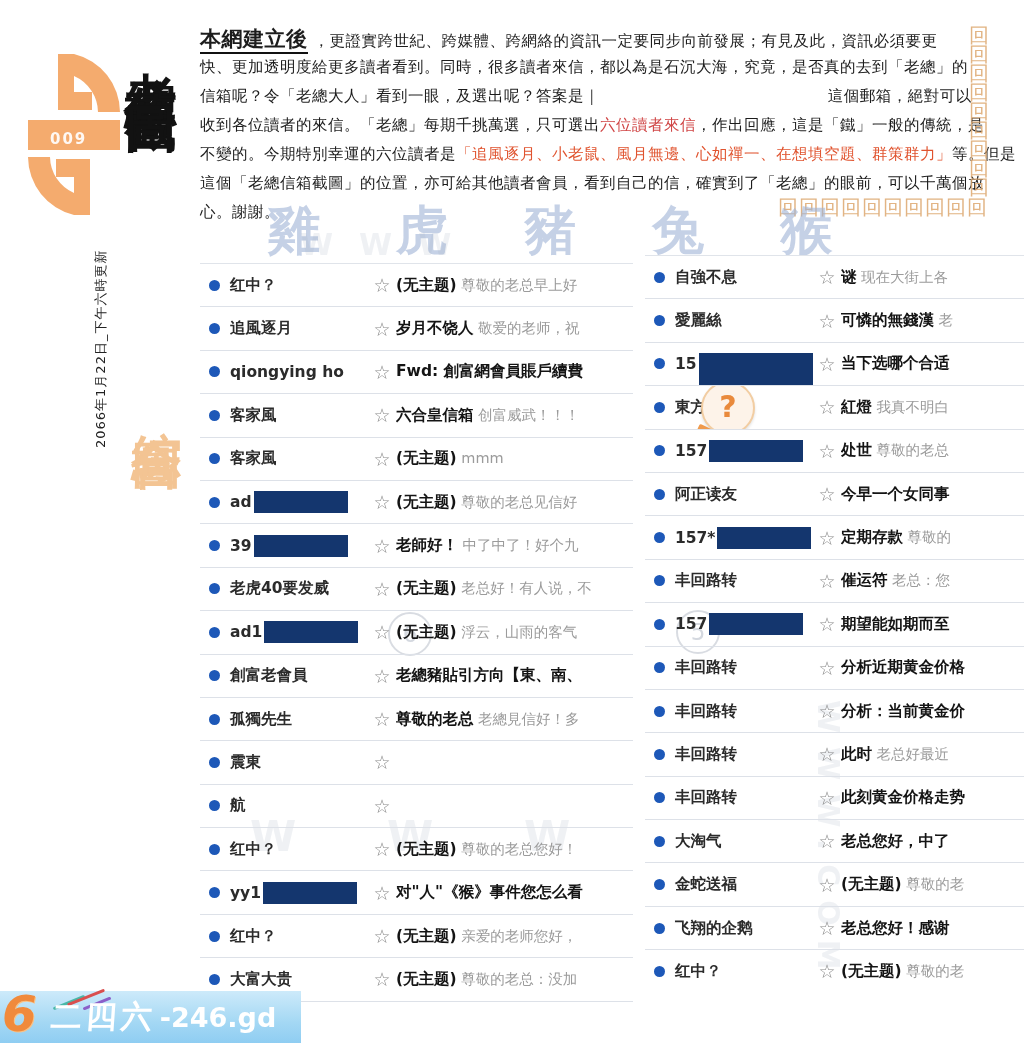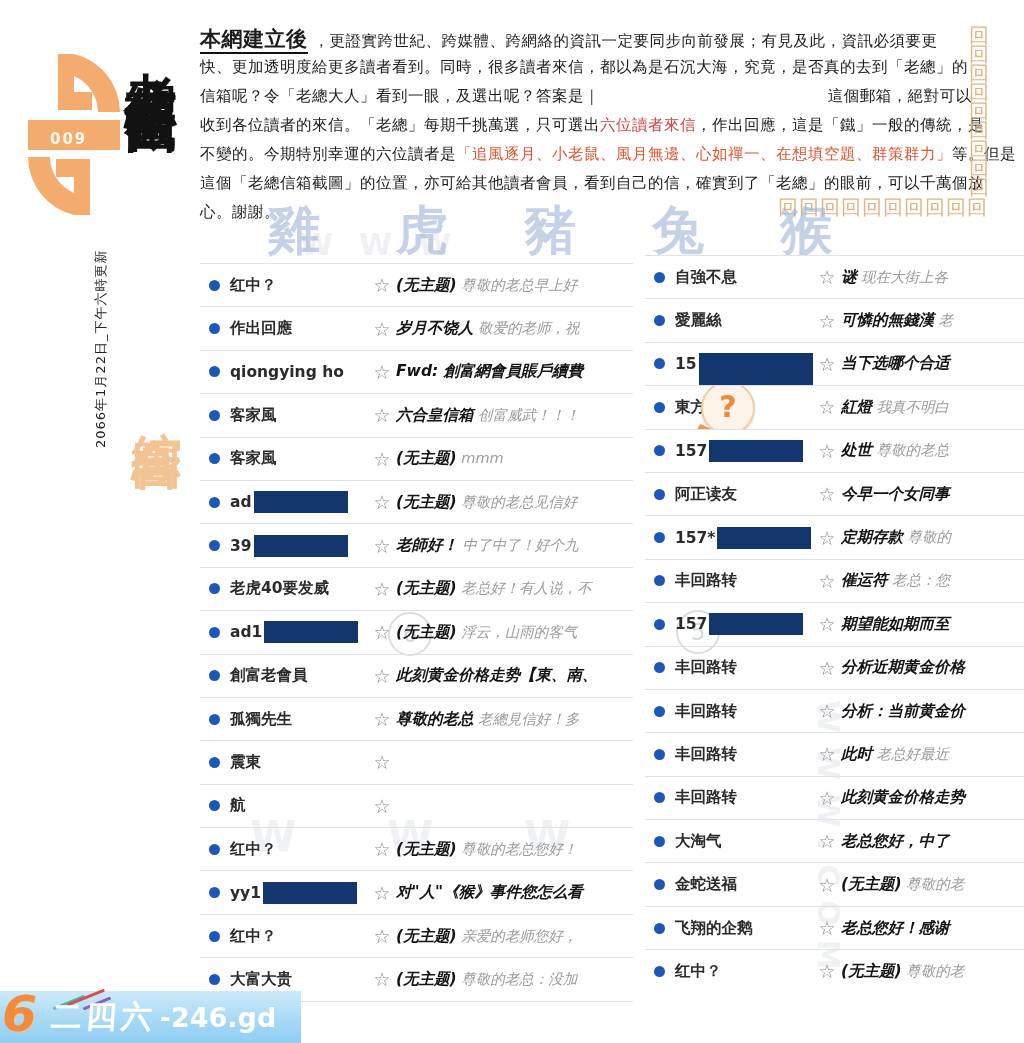--- a/index.html
+++ b/index.html
@@ -58,21 +58,21 @@
   #list-right{left:645px;top:255px;width:379px;height:737px;overflow:hidden;}
   .mail-row{height:42.4px;display:flex;align-items:center;border-bottom:1px solid #dde1e8;
             overflow:hidden;}
   .bullet{flex:0 0 11px;height:11px;margin:0 10px 0 9px;border-radius:50%;background:#1d58b8;}
   .sender{flex:0 0 138px;position:relative;font-size:15.5px;font-weight:700;color:#2b2b2b;
           white-space:nowrap;overflow:visible;display:flex;align-items:center;}
   .redact{display:inline-block;width:94px;height:22px;background:#14366e;margin-left:2px;
           vertical-align:middle;}
   .redact.lg{width:114px;height:34px;margin-bottom:-12px;}
   .star{flex:0 0 28px;color:#8a8a8a;font-size:19px;text-align:center;}
-  .subject{flex:1;white-space:nowrap;overflow:hidden;font-size:15.5px;font-style:italic;}
+  .subject{flex:1;white-space:nowrap;overflow:hidden;font-size:15.5px;}
   .subj-bold{font-weight:800;color:#141414;}
   .subj-prev{color:#9b9b9b;font-size:14.5px;}
   .q-sticker{position:absolute;left:26px;top:-16px;width:50px;height:50px;border-radius:50%;
              background:#fdf3e9;border:2px solid #f2cda2;color:#e98a3c;font-size:30px;
              font-weight:900;text-align:center;line-height:48px;
              box-shadow:0 2px 3px rgba(0,0,0,.12);}
   .q-sticker::after{content:"";position:absolute;left:-6px;bottom:-4px;width:22px;height:9px;
              background:#ef9a4d;transform:rotate(25deg);border-radius:2px;}
 
   
@@ -145,21 +145,21 @@
         <span class="bullet"></span>
         <span class="sender">
           <span class="sender-text">红中？</span>
         </span>
         <span class="star">☆</span>
         <span class="subject"><span class="subj-bold">(无主题)</span><span class="subj-prev"> 尊敬的老总早上好</span></span>
       </div>
       <div class="mail-row">
         <span class="bullet"></span>
         <span class="sender">
-          <span class="sender-text">作出回應</span>
+          <span class="sender-text">追風逐月</span>
         </span>
         <span class="star">☆</span>
         <span class="subject"><span class="subj-bold">岁月不饶人</span><span class="subj-prev"> 敬爱的老师，祝</span></span>
       </div>
       <div class="mail-row">
         <span class="bullet"></span>
         <span class="sender">
           <span class="sender-text">qiongying ho</span>
         </span>
         <span class="star">☆</span>
@@ -215,21 +215,21 @@
         </span>
         <span class="star">☆</span>
         <span class="subject"><span class="subj-bold">(无主题)</span><span class="subj-prev"> 浮云，山雨的客气</span></span>
       </div>
       <div class="mail-row">
         <span class="bullet"></span>
         <span class="sender">
           <span class="sender-text">創富老會員</span>
         </span>
         <span class="star">☆</span>
-        <span class="subject"><span class="subj-bold">此刻黄金价格走势【東、南、</span></span>
+        <span class="subject"><span class="subj-bold">老總豬貼引方向【東、南、</span></span>
       </div>
       <div class="mail-row">
         <span class="bullet"></span>
         <span class="sender">
           <span class="sender-text">孤獨先生</span>
         </span>
         <span class="star">☆</span>
         <span class="subject"><span class="subj-bold">尊敬的老总</span><span class="subj-prev"> 老總見信好！多</span></span>
       </div>
       <div class="mail-row">

